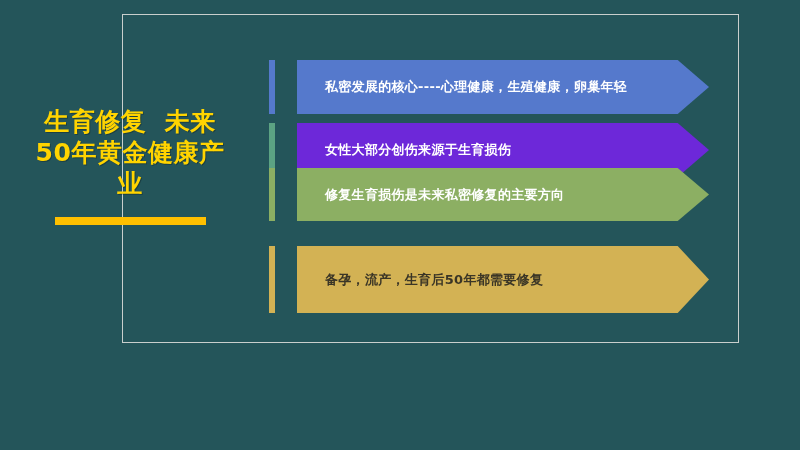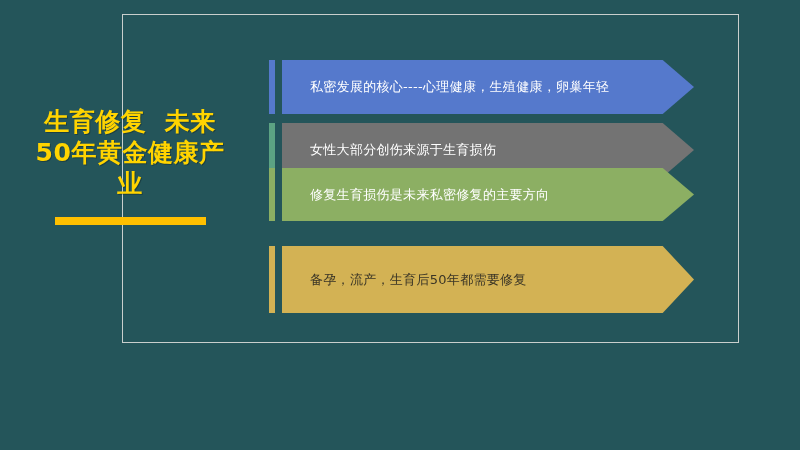--- a/index.html
+++ b/index.html
@@ -57,26 +57,27 @@
     position: absolute;
     left: 269px;
     display: flex;
     align-items: stretch;
   }
   .accent {
     width: 6px;
     flex: 0 0 6px;
   }
   .arrow-body {
-    margin-left: 7px;
+    margin-left: 22px;
     width: 412px;
     display: flex;
     align-items: center;
     -webkit-clip-path: polygon(0 0, 92.4% 0, 100% 50%, 92.4% 100%, 0 100%, 0 100%);
     clip-path: polygon(0 0, 92.4% 0, 100% 50%, 92.4% 100%, 0 100%, 0 100%);
+    font-weight: bold;
   }
   .arrow-label {
     padding-left: 28px;
     padding-right: 34px;
     font-size: 13px;
     line-height: 18px;
     letter-spacing: 0.3px;
     white-space: nowrap;
   }
 </style>
@@ -94,21 +95,21 @@
 
   <div class="arrow-row" id="row-0" style="top: 60px; height: 54px;">
     <div class="accent" style="background: rgb(85, 121, 204);"></div>
     <div class="arrow-body" style="background: rgb(85, 121, 204);">
       <span class="arrow-label" style="color: rgb(255, 255, 255);">私密发展的核心----心理健康，生殖健康，卵巢年轻</span>
     </div>
   </div>
 
   <div class="arrow-row" id="row-1" style="top: 123px; height: 54px;">
     <div class="accent" style="background: rgb(92, 163, 131);"></div>
-    <div class="arrow-body" style="background: #737373; align-items: center;">
+    <div class="arrow-body" style="background: #6d28d9; align-items: center;">
       <span class="arrow-label" style="color: rgb(255, 255, 255);">女性大部分创伤来源于生育损伤</span>
     </div>
   </div>
 
   <div class="arrow-row" id="row-2" style="top: 168px; height: 53px;">
     <div class="accent" style="background: rgb(140, 175, 99);"></div>
     <div class="arrow-body" style="background: rgb(140, 175, 99);">
       <span class="arrow-label" style="color: rgb(255, 255, 255);">修复生育损伤是未来私密修复的主要方向</span>
     </div>
   </div>

